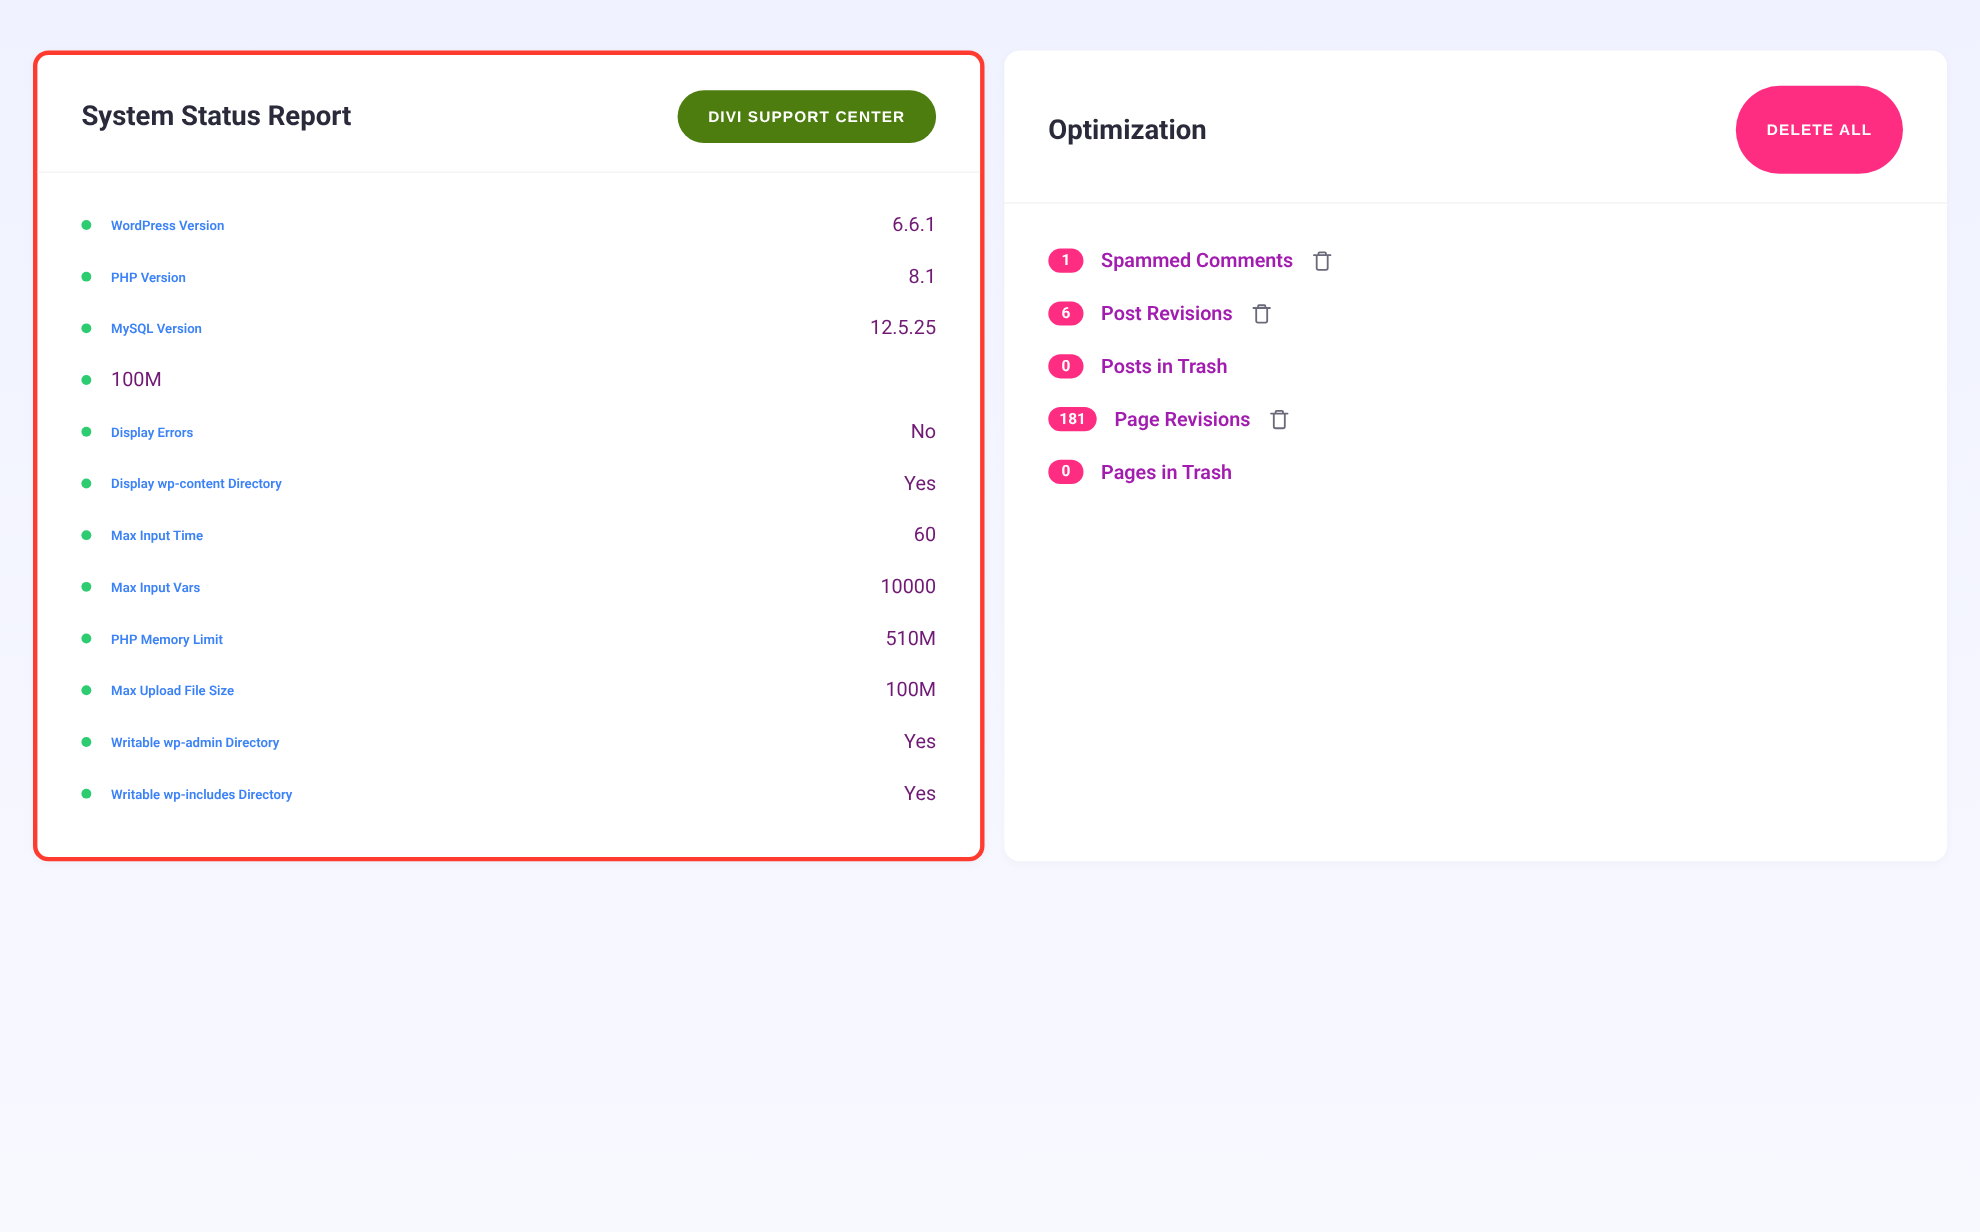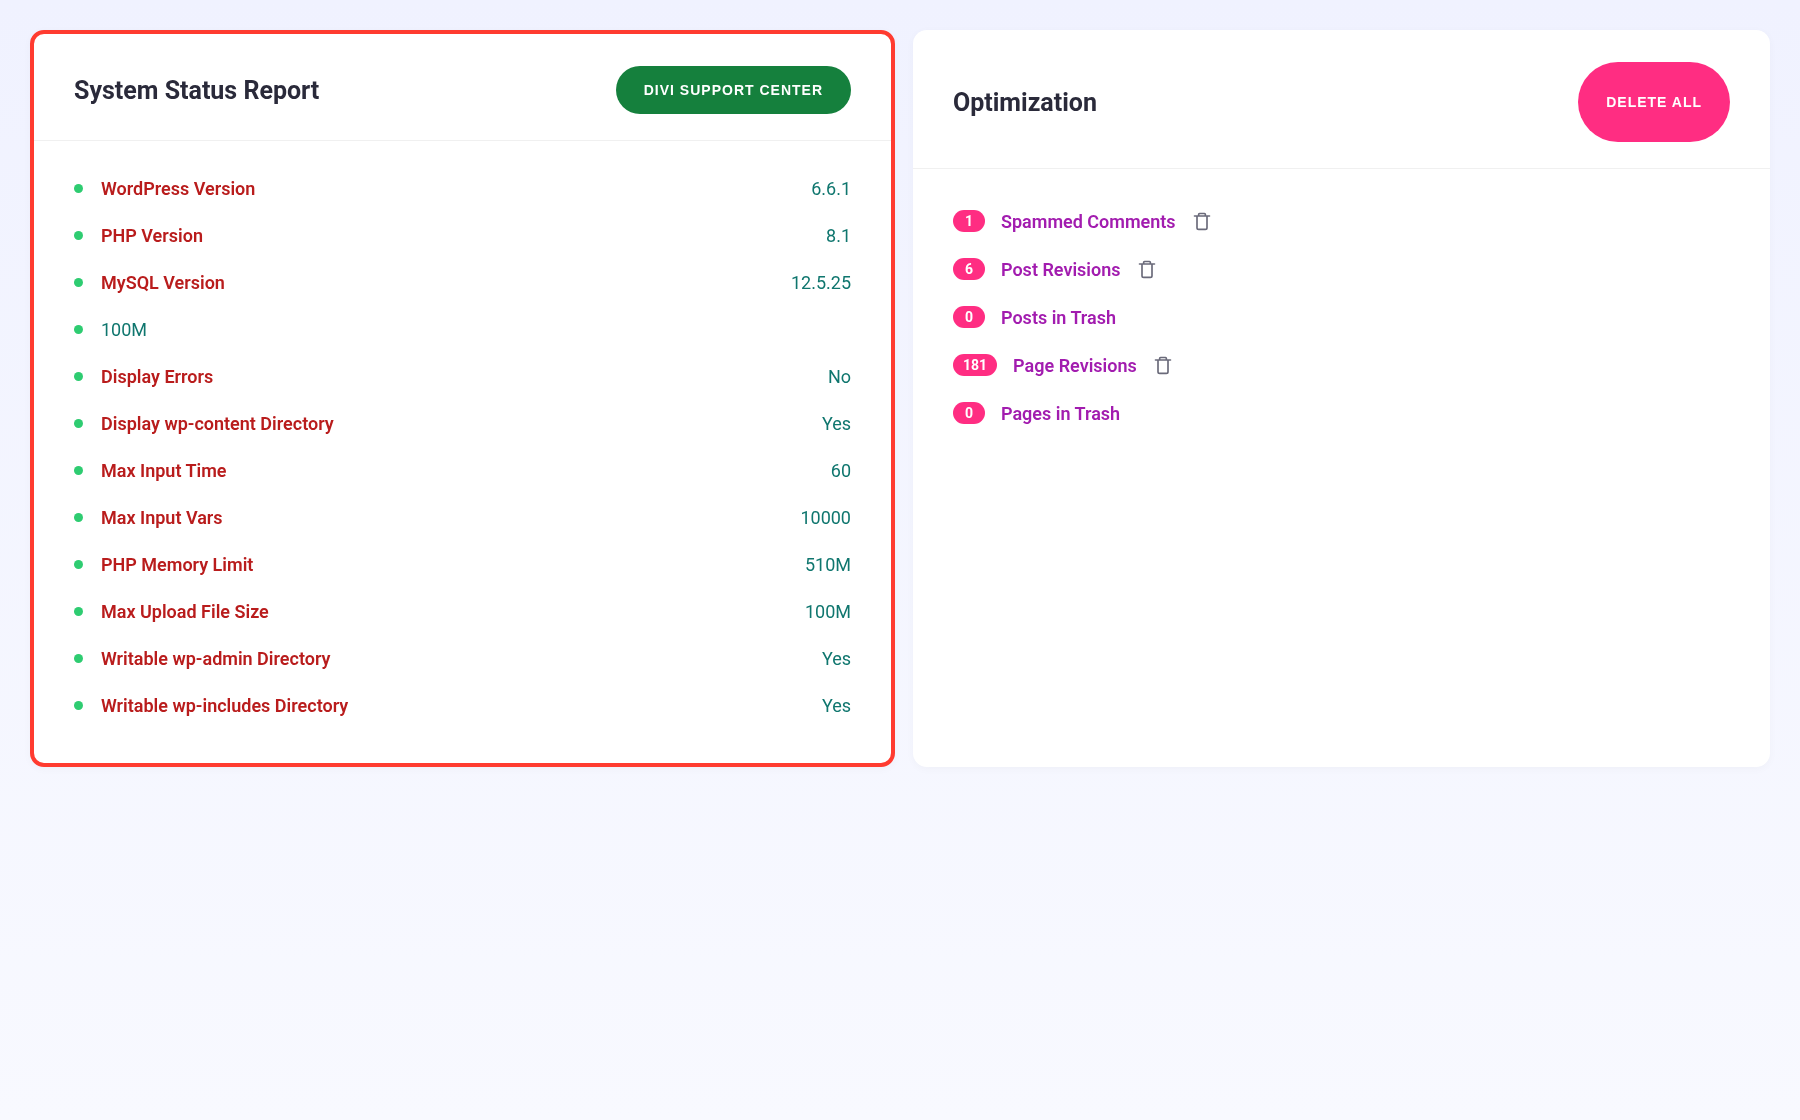--- a/index.html
+++ b/index.html
@@ -6,21 +6,21 @@
     body {
       font-family: -apple-system, BlinkMacSystemFont, "Segoe UI", Roboto, "Helvetica Neue", Arial, sans-serif;
       background: linear-gradient(180deg, #f0f2ff 0%, #f8f9ff 100%);
       padding: 30px;
       min-height: 1120px;
     }
     .container {
       display: flex;
       gap: 18px;
       max-width: 1740px;
-      margin: 0 auto;
+      margin: 16px auto;
     }
     .panel {
       background: #ffffff;
       border-radius: 14px;
       flex: 1;
       padding: 0;
       box-shadow: 0 2px 8px rgba(0,0,0,0.03);
     }
     .panel-left {
       border: 4px solid #ff3b30;
@@ -32,21 +32,21 @@
       justify-content: space-between;
       padding: 32px 40px 26px 40px;
       border-bottom: 1px solid #f0f0f0;
     }
     .panel-title {
       font-size: 25px;
       font-weight: 700;
       color: #2a2a3a;
     }
     .btn-green {
-      background: #15803d;
+      background: #4d7c0f;
       color: #ffffff;
       border: none;
       padding: 16px 28px;
       border-radius: 999px;
       font-size: 14px;
       font-weight: 700;
       letter-spacing: 1px;
       cursor: pointer;
     }
     .btn-pink {
@@ -70,28 +70,28 @@
     }
     .dot {
       width: 9px;
       height: 9px;
       border-radius: 50%;
       background: #2ecc71;
       margin-right: 18px;
       flex-shrink: 0;
     }
     .status-label {
-      font-size: 18px;
+      font-size: 12px;
       font-weight: 600;
-      color: #b91c1c;
+      color: #3b82f6;
       flex: 1;
     }
     .status-value {
       font-size: 18px;
-      color: #0f766e;
+      color: #701a75;
       text-align: right;
     }
     .opt-list {
       padding: 28px 40px;
     }
     .opt-row {
       display: flex;
       align-items: center;
       padding: 13px 0;
       gap: 16px;

